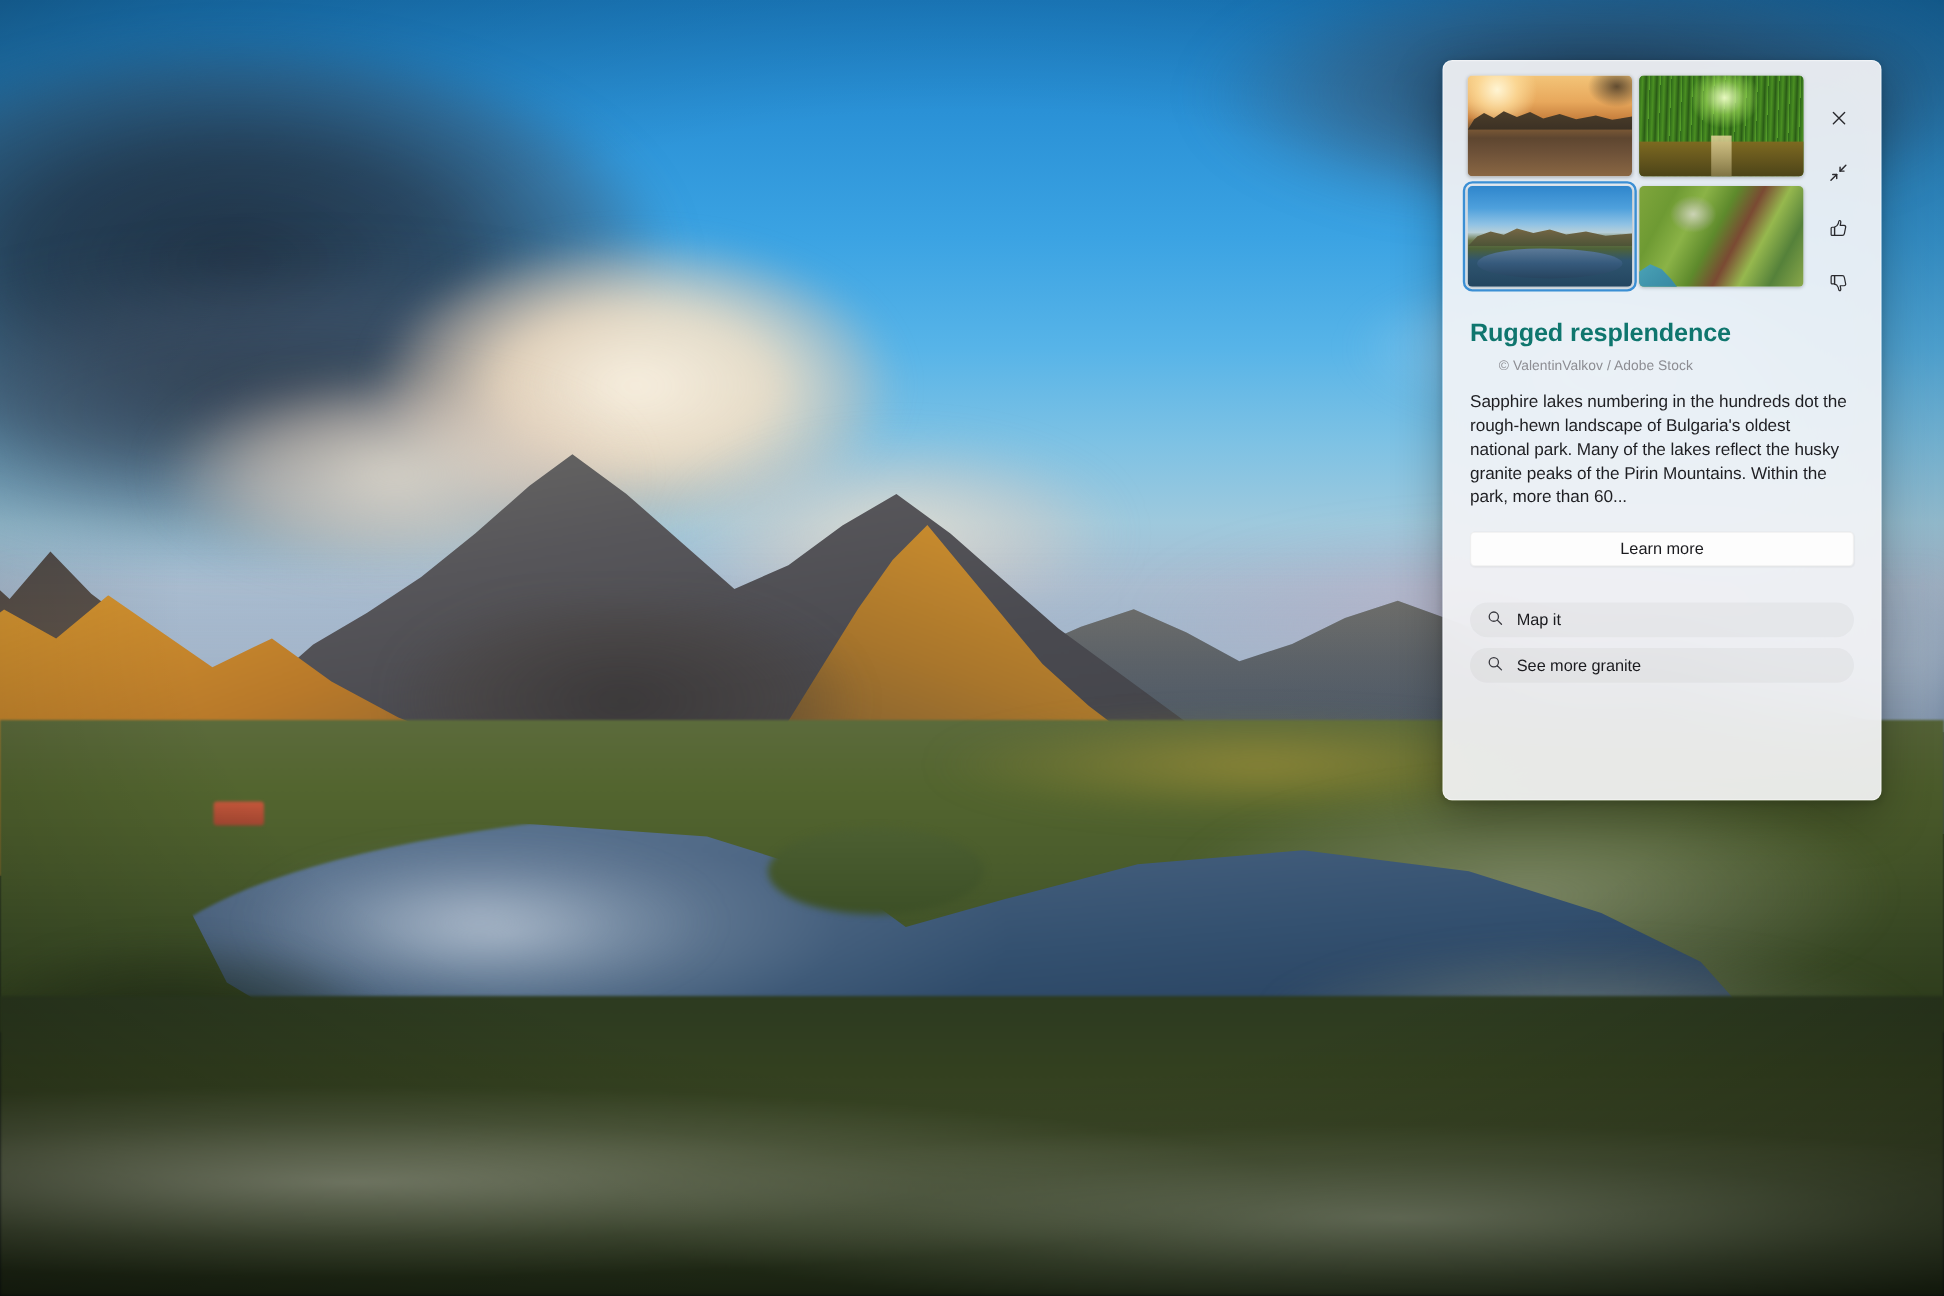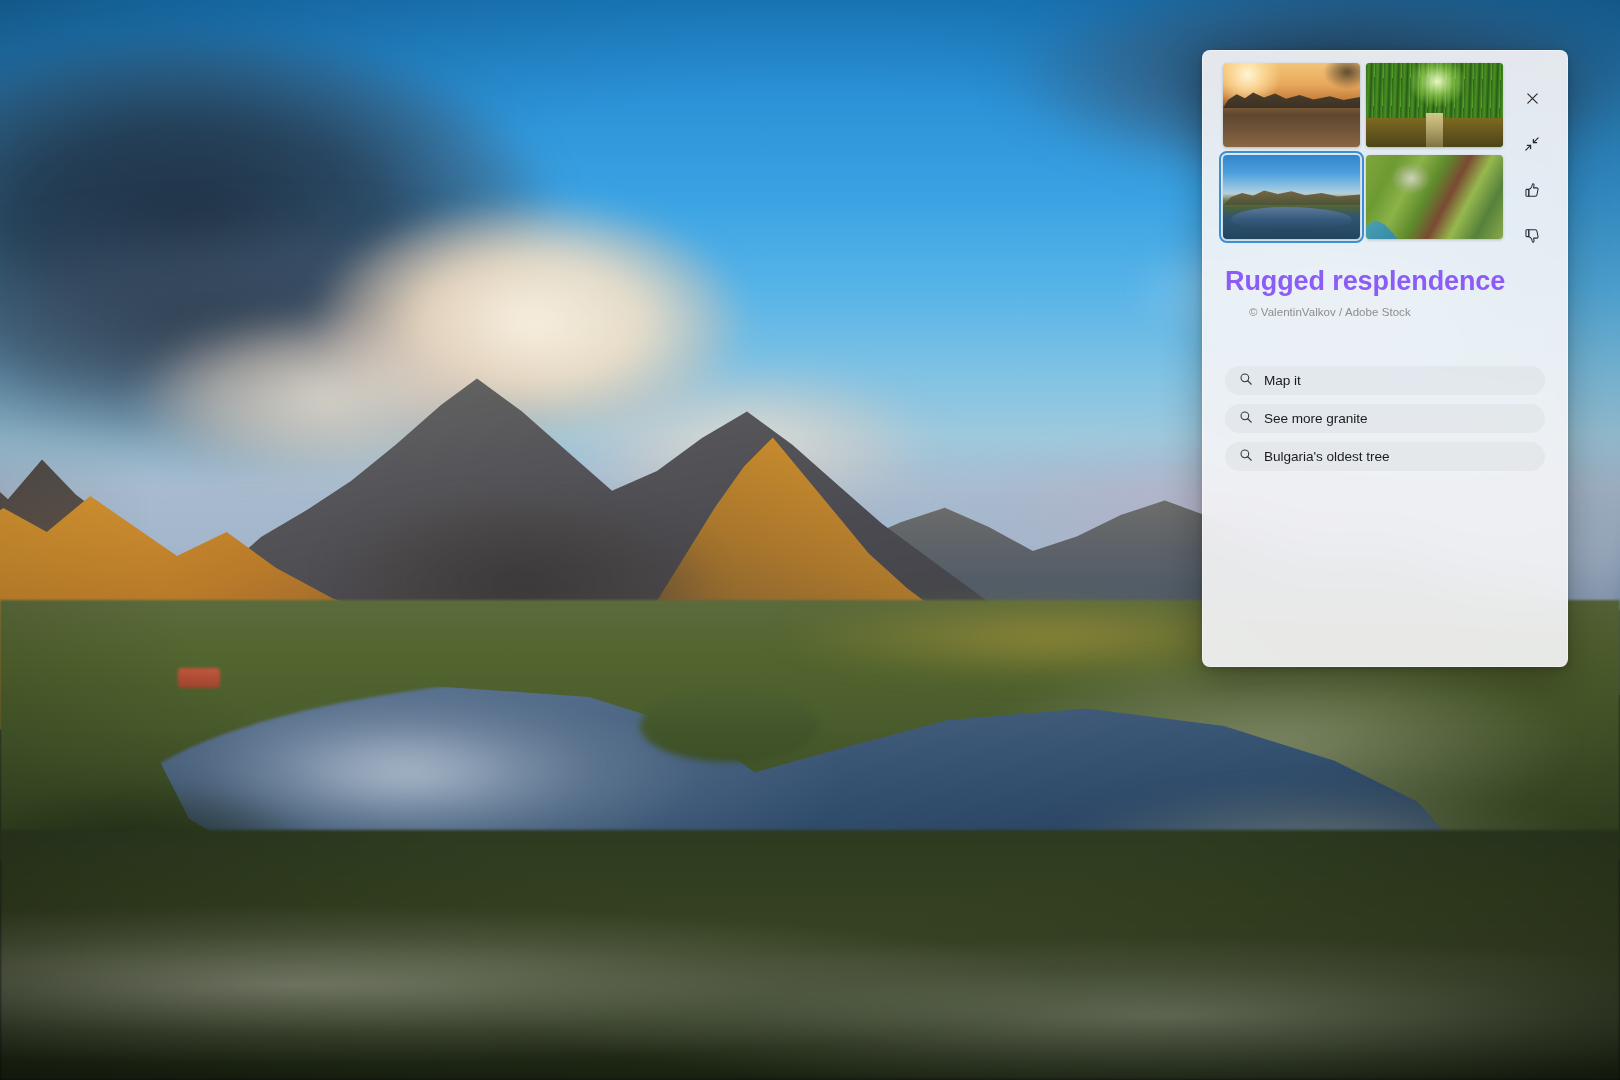--- a/index.html
+++ b/index.html
@@ -328,23 +328,23 @@
     color: #2a2a2e;
     background: transparent;
     border: none;
   }
   .rail-btn svg { display: block; }
 
   
   .panel-body { padding: 14px 22px 0 22px; }
 
   .title {
-    font-size: 27px;
+    font-size: 21px;
     font-weight: 600;
-    color: #8b5cf6;
+    color: #0f766e;
     letter-spacing: -.1px;
     line-height: 1.2;
   }
   .credit {
     margin-top: 9px;
     font-size: 11.5px;
     color: #8d8d93;
     letter-spacing: .05px;
     margin-left: 24px;
   }
@@ -498,24 +498,26 @@
             </svg>
           </span>
         </button>
 
       </div>
     </div>
 
     <div class="panel-body">
       <div class="title">Rugged resplendence</div>
       <div class="credit">© ValentinValkov / Adobe Stock</div>
+      <div class="description">Sapphire lakes numbering in the hundreds dot the rough-hewn landscape of Bulgaria's oldest national park. Many of the lakes reflect the husky granite peaks of the Pirin Mountains. Within the park, more than 60...</div>
     </div>
 
     <div class="panel-actions">
 
+      <button class="learn-more">Learn more</button>
 
       <div class="search-list">
 
         <button class="search-item">
           <span class="s-icon">
             <svg width="14" height="14" viewBox="0 0 16 16" fill="none" stroke="currentColor" stroke-width="1.25" stroke-linecap="round">
               <circle cx="6.7" cy="6.7" r="4.4"></circle>
                 <path d="M10.0 10.0 L14.0 14.0"></path>
             </svg>
           </span>
@@ -525,28 +527,19 @@
         <button class="search-item">
           <span class="s-icon">
             <svg width="14" height="14" viewBox="0 0 16 16" fill="none" stroke="currentColor" stroke-width="1.25" stroke-linecap="round">
               <circle cx="6.7" cy="6.7" r="4.4"></circle>
                 <path d="M10.0 10.0 L14.0 14.0"></path>
             </svg>
           </span>
           <span class="s-label">See more granite</span>
         </button>
 
-        <button class="search-item">
-          <span class="s-icon">
-            <svg width="14" height="14" viewBox="0 0 16 16" fill="none" stroke="currentColor" stroke-width="1.25" stroke-linecap="round">
-              <circle cx="6.7" cy="6.7" r="4.4"></circle>
-                <path d="M10.0 10.0 L14.0 14.0"></path>
-            </svg>
-          </span>
-          <span class="s-label">Bulgaria's oldest tree</span>
-        </button>
 
 
       </div>
     </div>
 
   </div>
 </div>
 
 </body></html>

